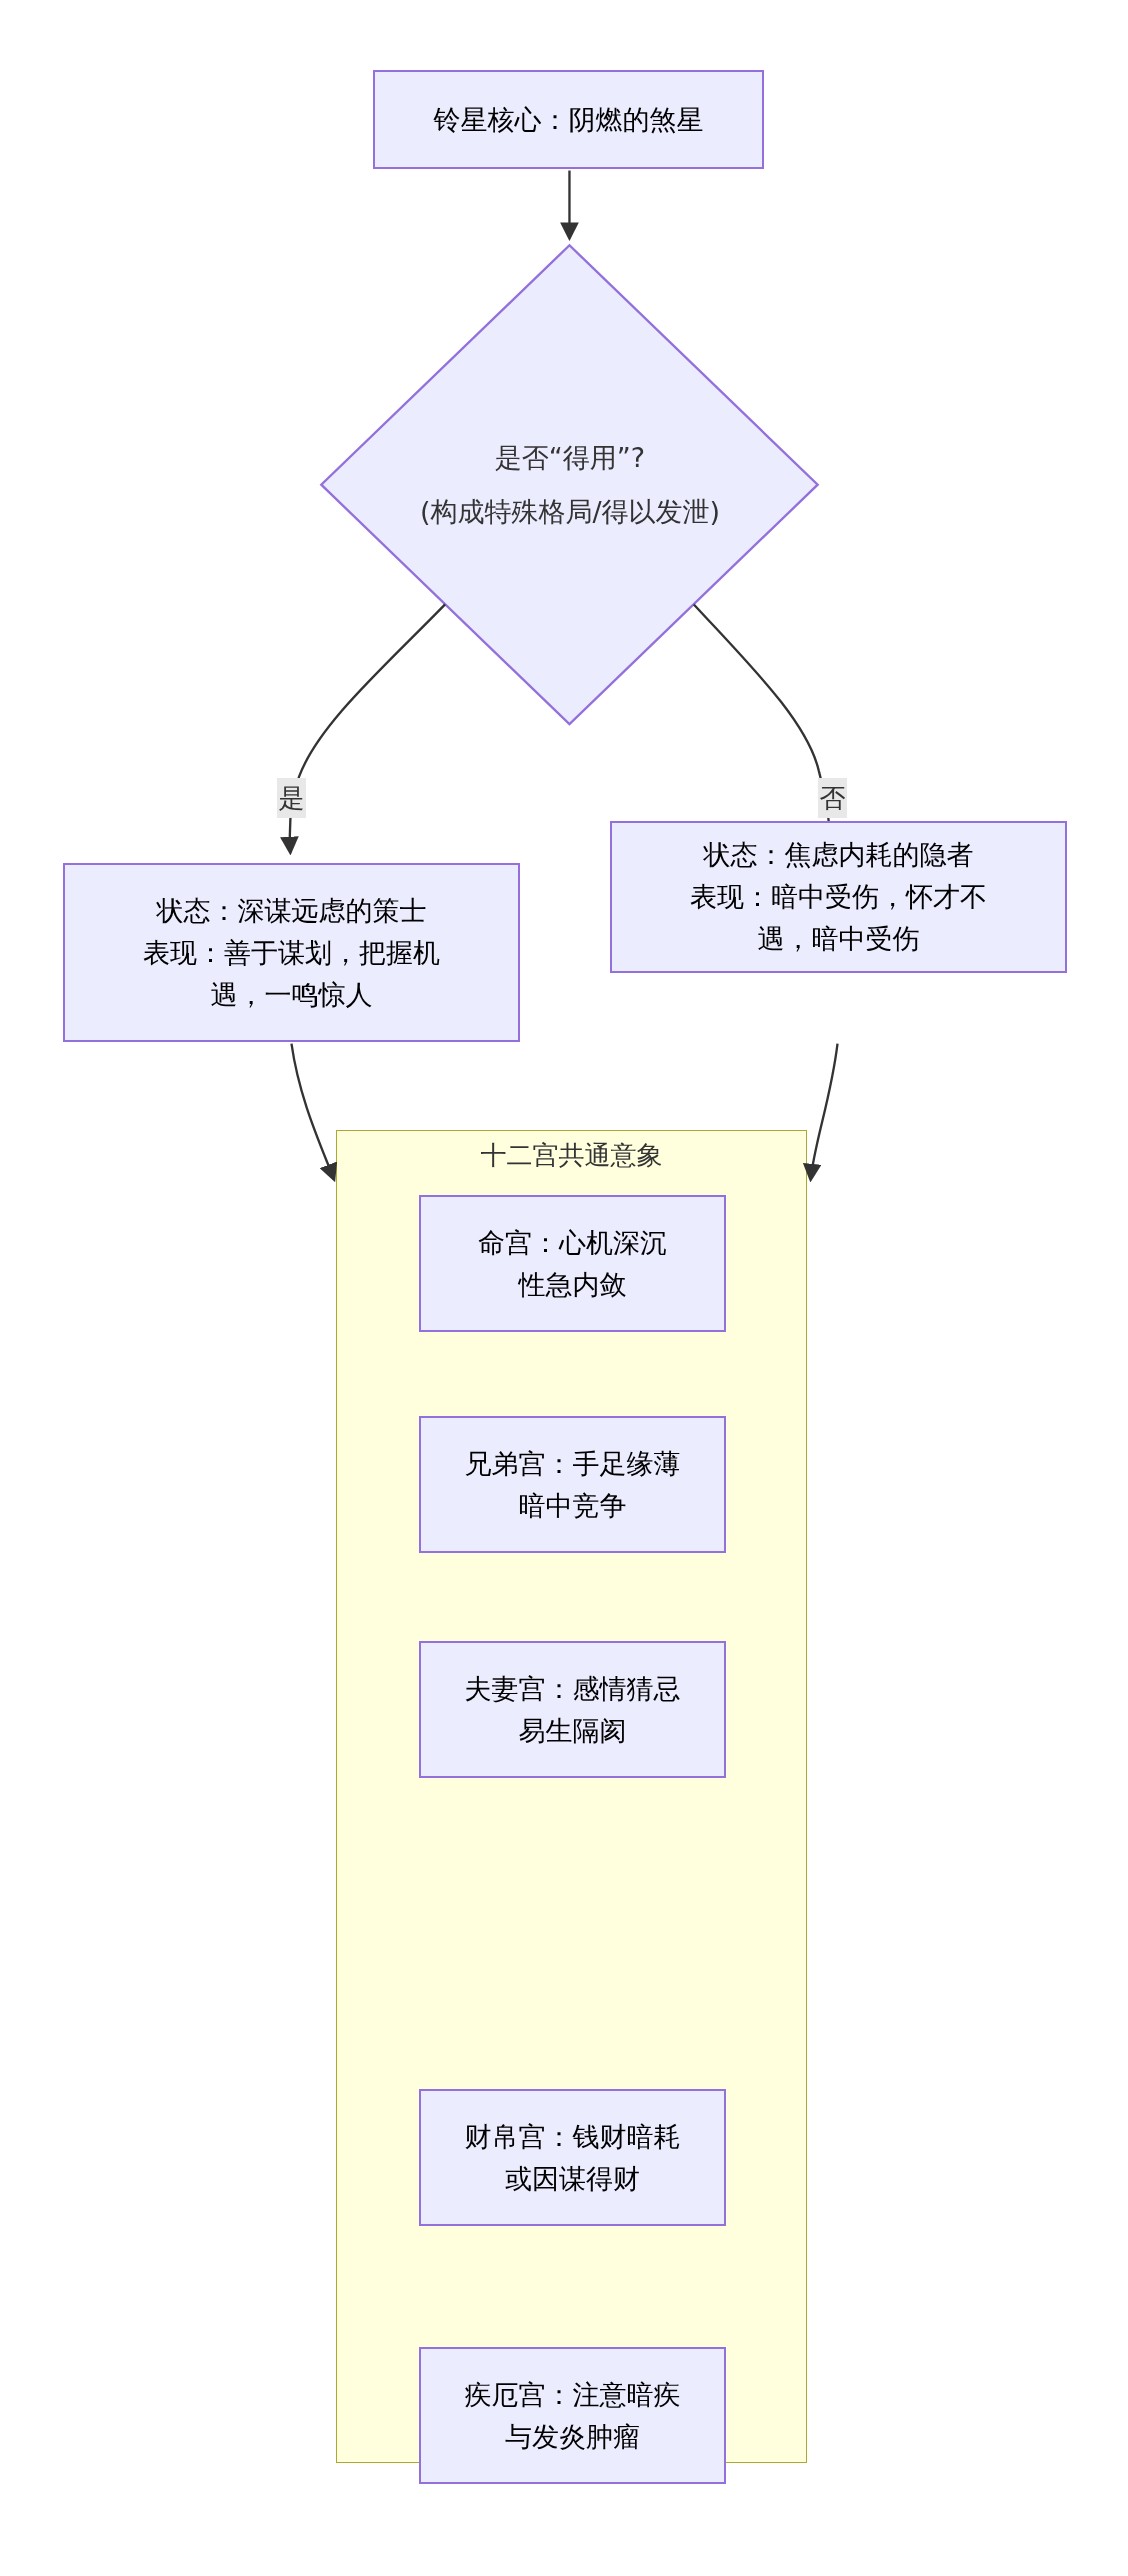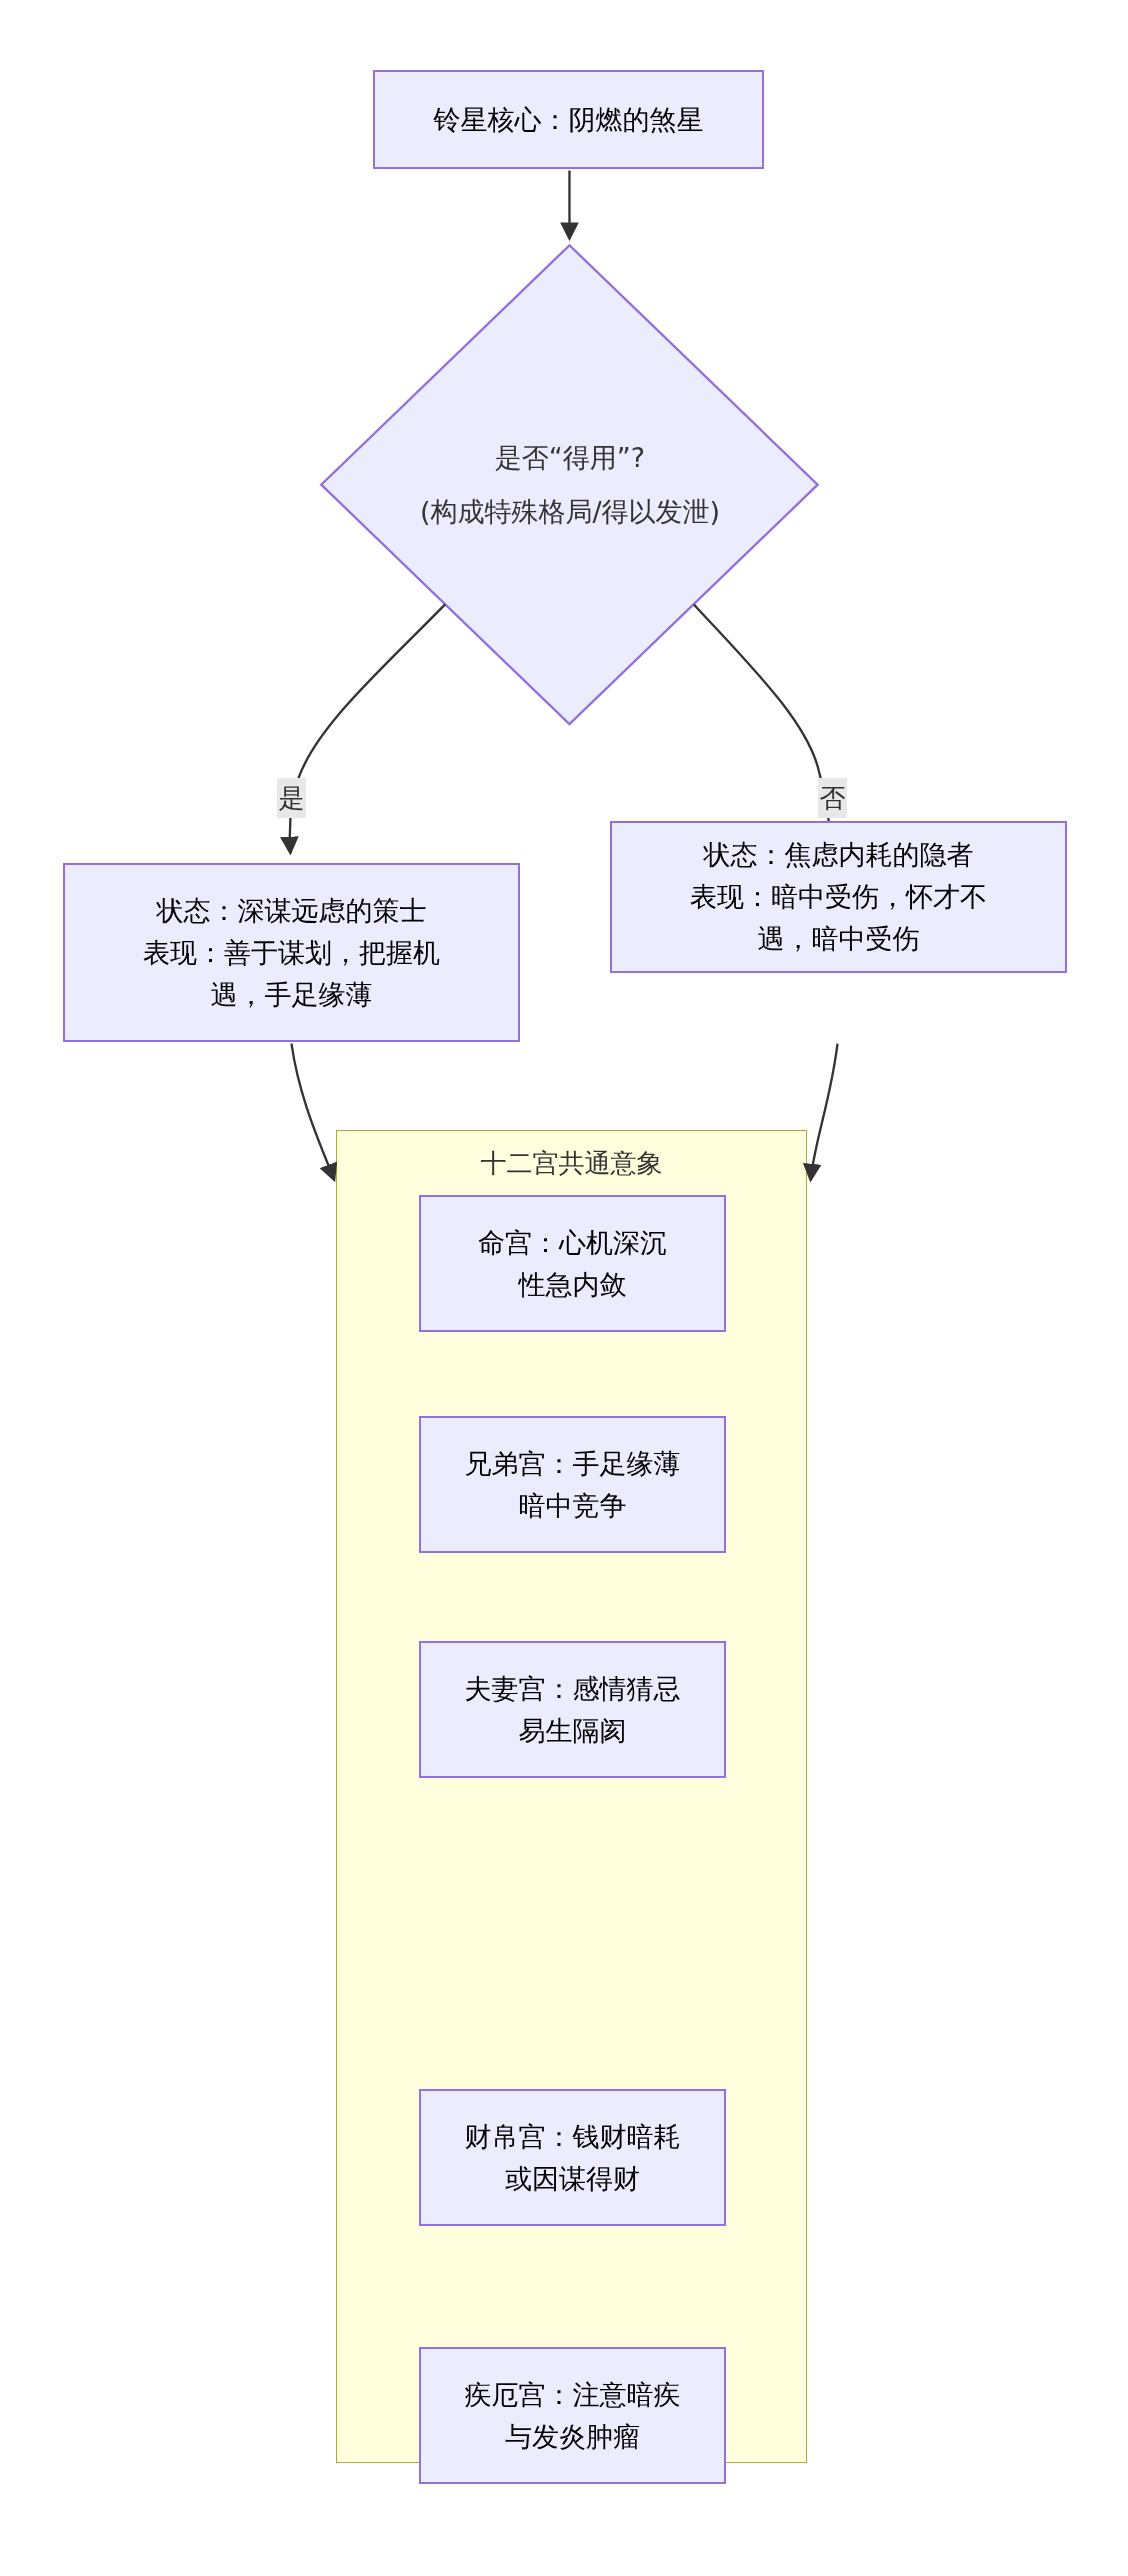--- a/index.html
+++ b/index.html
@@ -72,26 +72,27 @@
     position: absolute;
     left: 336px; top: 1130px;
     width: 471px; height: 1333px;
     background: #FFFFDE;
     border: 1.8px solid #AAAA33;
     box-sizing: border-box;
     z-index: 0;
   }
   .cluster-title {
     position: absolute;
-    left: 0; top: 17px;
+    left: 0; top: 10px;
     width: 100%;
     text-align: center;
     font-size: 26px;
     line-height: 30px;
     color: #333333;
+    font-family: Liberation Serif, serif;
   }
   .palace {
     left: 82px;
     width: 307px;
     height: 137px;
   }
   .palace.p1 { top: 64px; }
   .palace.p2 { top: 285px; }
   .palace.p3 { top: 510px; }
   .palace.p4 { top: 734px; }
@@ -131,21 +132,21 @@
     <div>是否“得用”?</div>
     <div>(构成特殊格局/得以发泄)</div>
   </div>
 
   <div class="edge-label" style="left:277px; top:778px;">是</div>
   <div class="edge-label" style="left:818px; top:778px;">否</div>
 
   <div class="node" style="left:63px; top:863px; width:457px; height:179px;">
     <div>状态：深谋远虑的策士</div>
     <div>表现：善于谋划，把握机</div>
-    <div>遇，手足缘薄</div>
+    <div>遇，一鸣惊人</div>
   </div>
 
   <div class="node" style="left:610px; top:821px; width:457px; height:152px;">
     <div>状态：焦虑内耗的隐者</div>
     <div>表现：暗中受伤，怀才不</div>
     <div>遇，暗中受伤</div>
   </div>
 
   <div class="cluster">
     <div class="cluster-title">十二宫共通意象</div>

